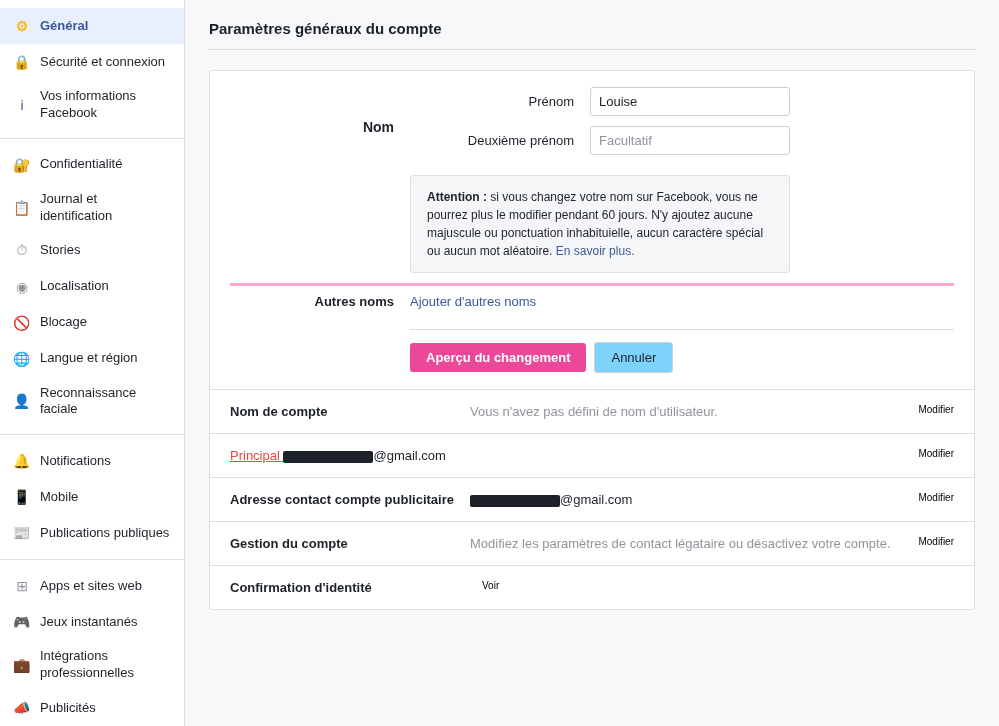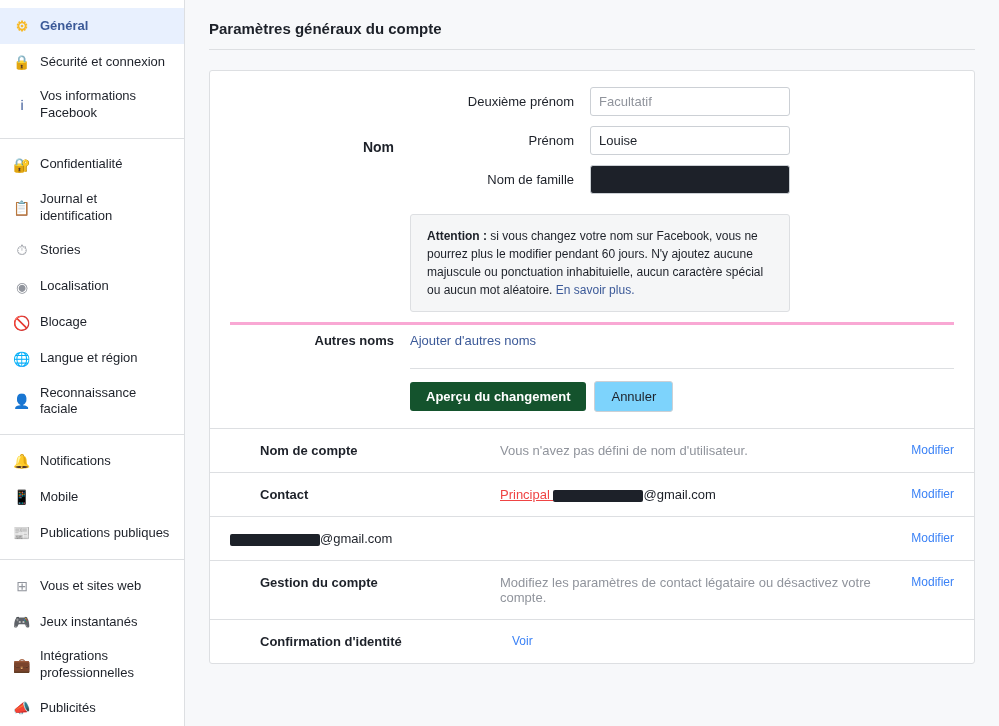--- a/index.html
+++ b/index.html
@@ -53,30 +53,30 @@
     
     .warning-box { background: #f5f6f7; border: 1px solid #dddfe2; border-radius: 3px; padding: 12px 16px; margin: 10px 0 10px 180px; width: 380px; font-size: 12px; color: #1d2129; line-height: 1.5; }
     .warning-box strong { font-weight: bold; }
     .warning-link { color: #3b5998; text-decoration: none; }
     
     .other-names-row { display: flex; align-items: center; margin: 10px 0; padding: 8px 0; border-top: 3px solid #f9a8d4; }
     .other-names-label { width: 180px; text-align: right; padding-right: 16px; color: #1d2129; font-size: 13px; font-weight: bold; }
     .other-names-link { color: #3b5998; text-decoration: none; font-size: 13px; }
     
     .action-buttons { display: flex; align-items: center; gap: 8px; margin-top: 12px; margin-left: 180px; padding-top: 12px; border-top: 1px solid #dddfe2; }
-    .btn-primary { background: #14532d; color: #fff; border: none; border-radius: 3px; padding: 7px 16px; font-size: 13px; font-weight: bold; cursor: pointer; }
+    .btn-primary { background: #ec4899; color: #fff; border: none; border-radius: 3px; padding: 7px 16px; font-size: 13px; font-weight: bold; cursor: pointer; }
     .btn-secondary { background: #7dd3fc; color: #1d2129; border: 1px solid #ccd0d5; border-radius: 3px; padding: 7px 16px; font-size: 13px; cursor: pointer; }
     
     
     .info-row { display: flex; align-items: flex-start; padding: 14px 20px; border-bottom: 1px solid #dddfe2; }
     .info-row:last-child { border-bottom: none; }
-    .info-label { width: 240px; font-weight: bold; font-size: 13px; color: #1d2129; flex-shrink: 0; margin-left: 30px; }
+    .info-label { width: 240px; font-weight: bold; font-size: 13px; color: #1d2129; flex-shrink: 0; }
     .info-value { flex: 1; color: #90949c; font-size: 13px; }
     .info-value .redacted-block { display: inline-block; background: #1d2129; color: #1d2129; width: 100px; height: 14px; vertical-align: middle; border-radius: 2px; }
-    .info-action { color: #3b82f6; font-size: 12px; cursor: pointer; text-decoration: none; flex-shrink: 0; margin-left: 12px; }
+    .info-action { color: #000000; font-size: 10px; cursor: pointer; text-decoration: none; flex-shrink: 0; margin-left: 12px; }
     
     
     .content-area { flex: 1; display: flex; flex-direction: column; }
   </style>
 </head>
 <body>
 
 <div class="page-wrapper">
 
   <div class="sidebar">
@@ -131,21 +131,21 @@
         <span class="icon icon-mobile">📱</span>
         <span class="sidebar-item-text">Mobile</span>
       </div>
       <div class="sidebar-item">
         <span class="icon icon-pubpub">📰</span>
         <span class="sidebar-item-text">Publications publiques</span>
       </div>
       <hr class="sidebar-divider">
       <div class="sidebar-item">
         <span class="icon icon-apps">⊞</span>
-        <span class="sidebar-item-text">Vous et sites web</span>
+        <span class="sidebar-item-text">Apps et sites web</span>
       </div>
       <div class="sidebar-item">
         <span class="icon icon-games">🎮</span>
         <span class="sidebar-item-text">Jeux instantanés</span>
       </div>
       <div class="sidebar-item">
         <span class="icon icon-integ">💼</span>
         <span class="sidebar-item-text">Intégrations professionnelles</span>
       </div>
       <div class="sidebar-item">
@@ -159,30 +159,26 @@
       <div class="page-title">Paramètres généraux du compte</div>
 
       <div class="settings-card">
 
         <div class="settings-section">
           <div style="display:flex; align-items:center;">
             <div class="section-header" style="width:180px; text-align:right; padding-right:16px; font-weight:bold; margin-bottom:0; padding-top:2px;">Nom</div>
             <div style="flex:1;">
 
             <div class="form-row">
-                  <div class="form-label">Deuxième prénom</div>
-                  <input type="text" class="form-input" placeholder="Facultatif" style="">
-                </div>
-                <div class="form-row">
                   <div class="form-label">Prénom</div>
                   <input type="text" class="form-input" value="Louise" style="">
                 </div>
                 <div class="form-row">
-                  <div class="form-label">Nom de famille</div>
-                  <input type="text" class="form-input redacted" style="">
+                  <div class="form-label">Deuxième prénom</div>
+                  <input type="text" class="form-input" placeholder="Facultatif" style="">
                 </div>
               </div>
           </div>
 
           <div class="warning-box">
             <strong>Attention :</strong><span> si vous changez votre nom sur Facebook, vous ne pourrez plus le modifier pendant 60 jours. N'y ajoutez aucune majuscule ou ponctuation inhabituielle, aucun caractère spécial ou aucun mot aléatoire.</span> <a class="warning-link" href="#">En savoir plus.</a>
           </div>
 
           <div class="other-names-row">
             <div class="other-names-label">Autres noms</div>
@@ -195,25 +191,25 @@
           </div>
         </div>
 
         <div>
             <div class="info-row">
               <div class="info-label">Nom de compte</div>
               <div class="info-value">Vous n'avez pas défini de nom d'utilisateur.</div>
               <a class="info-action" href="#">Modifier</a>
             </div>
             <div class="info-row">
-              <div class="info-label">Contact</div>
               <div class="info-value"><span style="color:#ef4444;text-decoration:underline;">Principal </span><span class="redacted-block" style="width:90px; height:12px; background:#1d2129; display:inline-block; border-radius:2px; vertical-align:middle;"></span><span style="color:#1d2129;">@gmail.com</span></div>
               <a class="info-action" href="#">Modifier</a>
             </div>
             <div class="info-row">
+              <div class="info-label">Adresse contact compte publicitaire</div>
               <div class="info-value"><span class="redacted-block" style="width:90px; height:12px; background:#1d2129; display:inline-block; border-radius:2px; vertical-align:middle;"></span><span style="color:#1d2129;">@gmail.com</span></div>
               <a class="info-action" href="#">Modifier</a>
             </div>
             <div class="info-row">
               <div class="info-label">Gestion du compte</div>
               <div class="info-value">Modifiez les paramètres de contact légataire ou désactivez votre compte.</div>
               <a class="info-action" href="#">Modifier</a>
             </div>
             <div class="info-row">
               <div class="info-label">Confirmation d'identité</div>

